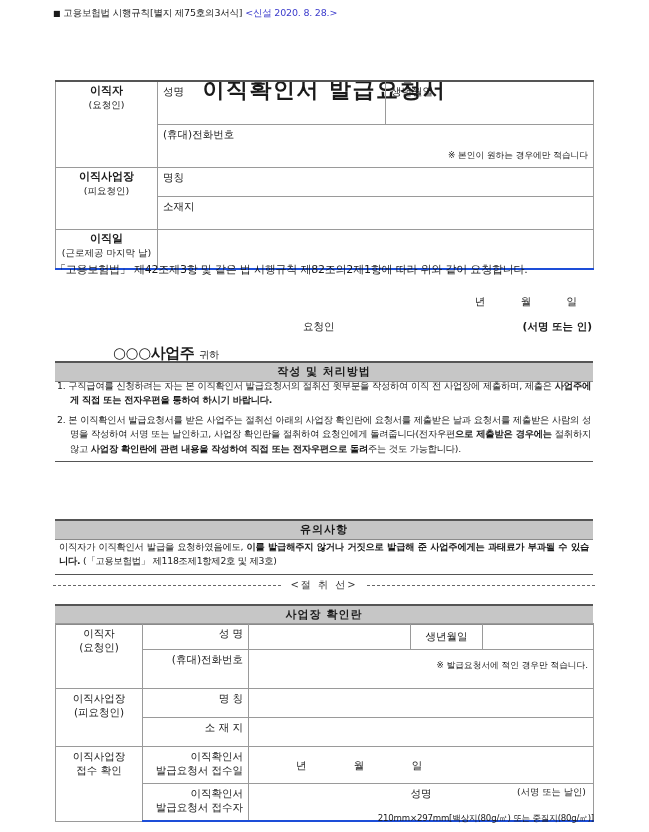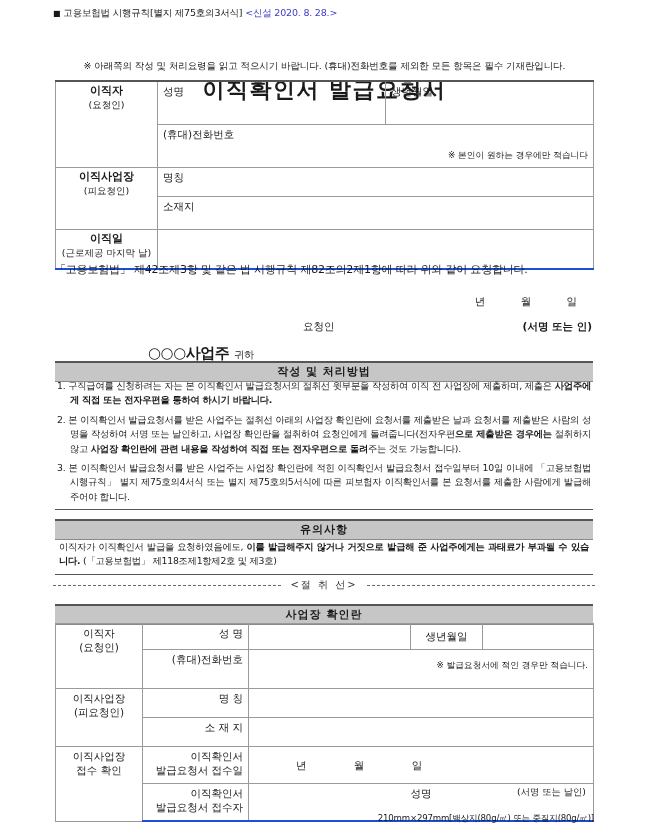--- a/index.html
+++ b/index.html
@@ -130,21 +130,20 @@
   .employer-line {
     position: absolute;
     left: 113px;
     top: 344px;
     font-size: 10px;
   }
   .employer-line .ownername {
     font-size: 15px;
     font-weight: bold;
     letter-spacing: -0.5px;
-    margin-left: 35px;
   }
   .employer-line .honorific {
     font-size: 10px;
     margin-left: 5px;
   }
 
   
   .sec-bar {
     position: absolute;
     left: 55px;
@@ -264,21 +263,20 @@
 
 <div class="page">
 
   <div class="doc-ref">
     <span class="sq">■</span><span>고용보험법 시행규칙[별지 제75호의3서식]</span>
     <span class="newly">&lt;신설 2020. 8. 28.&gt;</span>
   </div>
 
   <div class="doc-title">이직확인서 발급요청서</div>
 
-  <div class="title-note">※ 아래쪽의 작성 및 처리요령을 읽고 적으시기 바랍니다. (휴대)전화번호를 제외한 모든 항목은 필수 기재란입니다.</div>
 
   <table class="ftable" id="table-applicant">
     <colgroup>
       <col style="width:102px">
       <col style="width:228px">
       <col style="width:78px">
       <col style="width:130px">
     </colgroup>
     <tbody>
       <tr>
@@ -325,21 +323,20 @@
 
   <div class="employer-line">
     <span class="ownername">○○○사업주</span><span class="honorific">귀하</span>
   </div>
 
   <div class="sec-bar" id="bar-howto">작성 및 처리방법</div>
 
   <div class="instructions">
     <p><span>1. </span><span>구직급여를 신청하려는 자는 본 이직확인서 발급요청서의 절취선 윗부분을 작성하여 이직 전 사업장에 제출하며, 제출은 </span><b>사업주에게 직접 또는 전자우편을 통하여 하시기 바랍니다.</b></p>
     <p><span>2. </span><span>본 이직확인서 발급요청서를 받은 사업주는 절취선 아래의 사업장 확인란에 요청서를 제출받은 날과 요청서를 제출받은 사람의 성명을 작성하여 서명 또는 날인하고, 사업장 확인란을 절취하여 요청인에게 돌려줍니다(전자우편</span><b>으로 제출받은 경우에는</b><span> 절취하지 않고 </span><b>사업장 확인란에 관련 내용을 작성하여 직접 또는 전자우편으로 돌려</b><span>주는 것도 가능합니다).</span></p>
-    <p><span>3. </span><span>본 이직확인서 발급요청서를 받은 사업주는 사업장 확인란에 적힌 이직확인서 발급요청서 접수일부터 10일 이내에 「고용보험법 시행규칙」 별지 제75호의4서식 또는 별지 제75호의5서식에 따른 피보험자 이직확인서를 본 요청서를 제출한 사람에게 발급해주어야 합니다.</span></p>
   </div>
 
   <div class="sec-bar" id="bar-caution">유의사항</div>
   <div class="caution"><span>이직자가 이직확인서 발급을 요청하였음에도, </span><b>이를 발급해주지 않거나 거짓으로 발급해 준 사업주에게는 과태료가 부과될 수 있습니다.</b><span> (「고용보험법」 제118조제1항제2호 및 제3호)</span></div>
 
   <div class="cutline">
     <span class="dash"></span>
     <span class="lbl">&lt;절 취 선&gt;</span>
     <span class="dash"></span>
   </div>

